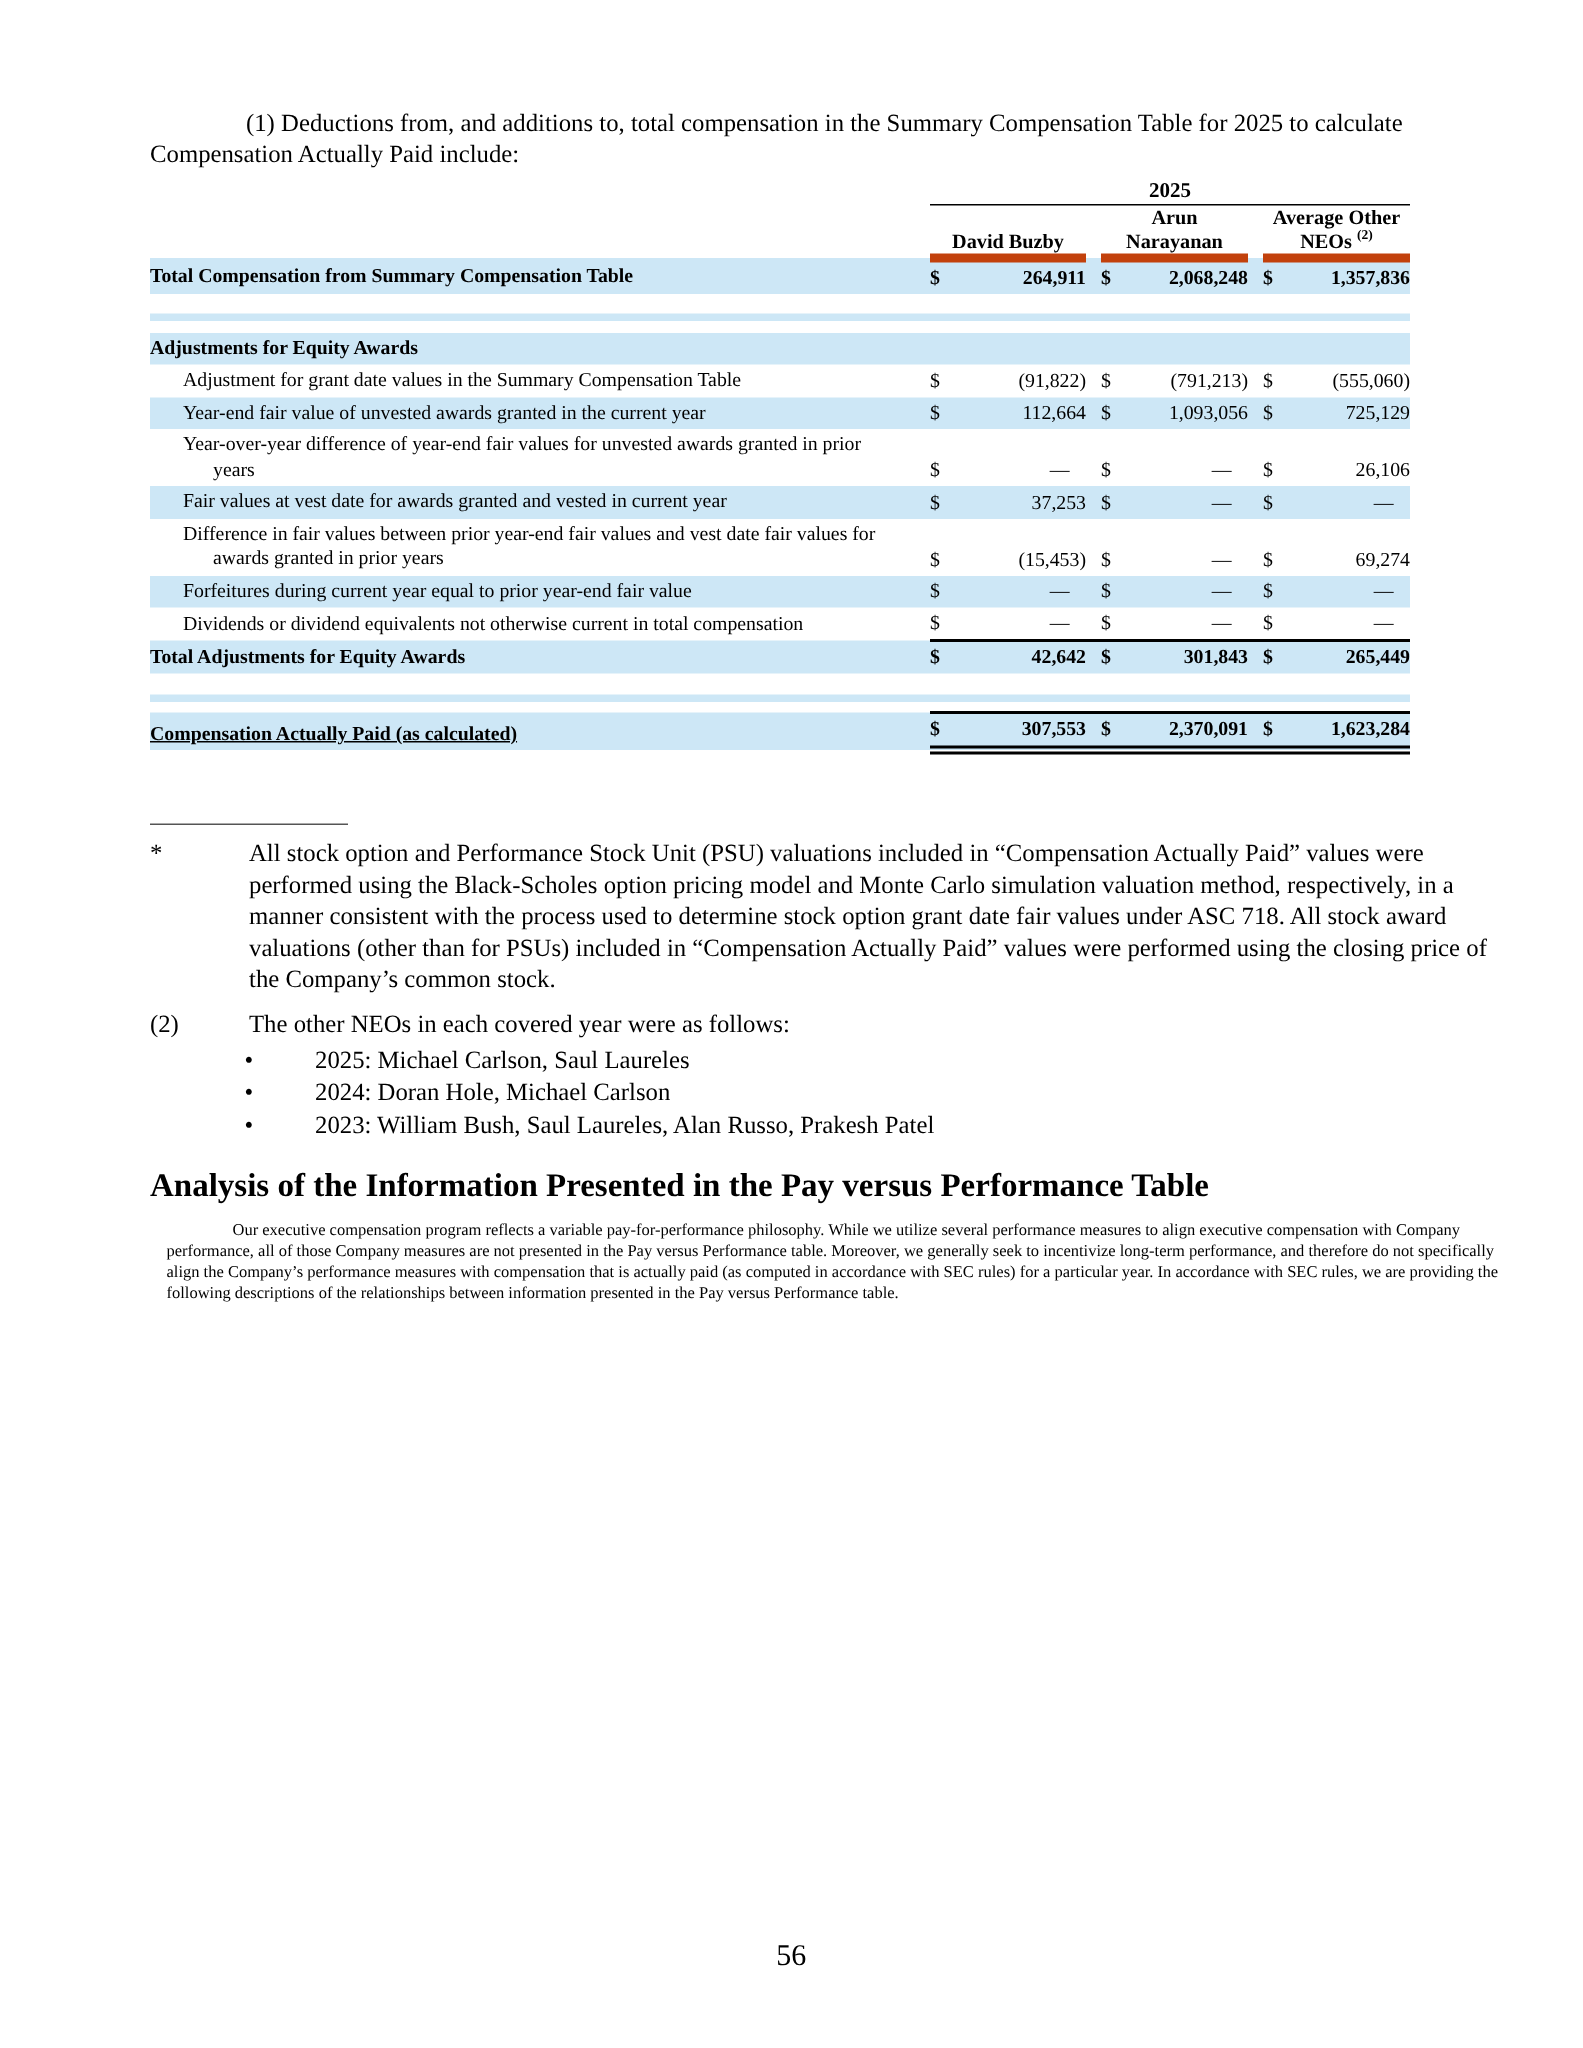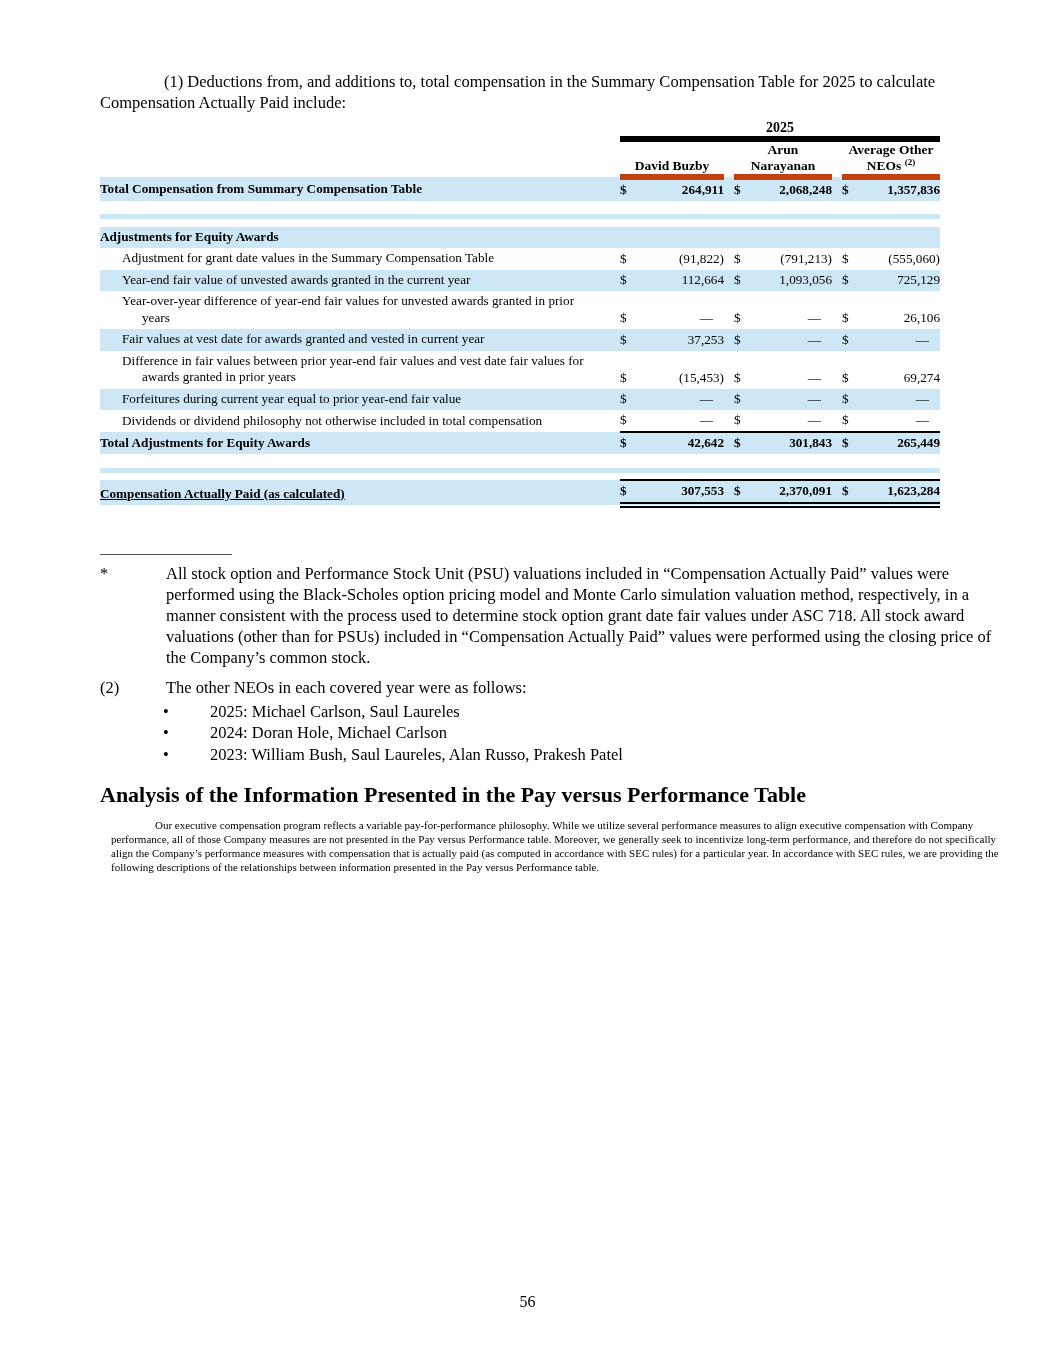--- a/index.html
+++ b/index.html
@@ -37,21 +37,21 @@
   table.comp td, table.comp th {
     padding: 0;
     vertical-align: bottom;
     overflow: visible;
     white-space: normal;
   }
   .year-cell {
     text-align: center;
     font-weight: bold;
     font-size: 14px;
-    border-bottom: 6px solid #000000;
+    border-bottom: 1px solid #000000;
     padding-bottom: 2px;
   }
   th.colhead {
     font-weight: bold;
     font-size: 13.5px;
     text-align: center;
     vertical-align: bottom;
     line-height: 1.18;
     border-bottom: 6px solid #c2410c;
     padding: 4px 0 2px 0;
@@ -109,21 +109,21 @@
     line-height: 1.27;
     text-indent: 44px;
     margin: 11px 0 0 11px;
   }
   .page-number {
     position: absolute;
     left: 0;
     right: 0;
     top: 1293px;
     text-align: center;
-    font-size: 16px;
+    font-size: 20px;
   }
 </style>
 </head>
 <body>
 
 <div class="page">
 
   <p class="intro">(1) Deductions from, and additions to, total compensation in the Summary Compensation Table for 2025 to calculate Compensation Actually Paid include:</p>
 
   <table class="comp">
@@ -256,21 +256,21 @@
           <td class="val nb dash">—</td>
           <td class="gap nb"></td>
           <td class="cur nb">$</td>
           <td class="val nb dash">—</td>
           <td class="gap nb"></td>
           <td class="cur nb">$</td>
           <td class="val nb dash">—</td>
         </tr>
         <tr class="ind num-bottom">
           <td class="lab">
-            <div class="l1">Dividends or dividend philosophy not otherwise included in total compensation</div>
+            <div class="l1">Dividends or dividend equivalents not otherwise current in total compensation</div>
           </td>
           <td class="cur nb">$</td>
           <td class="val nb dash">—</td>
           <td class="gap nb"></td>
           <td class="cur nb">$</td>
           <td class="val nb dash">—</td>
           <td class="gap nb"></td>
           <td class="cur nb">$</td>
           <td class="val nb dash">—</td>
         </tr>

